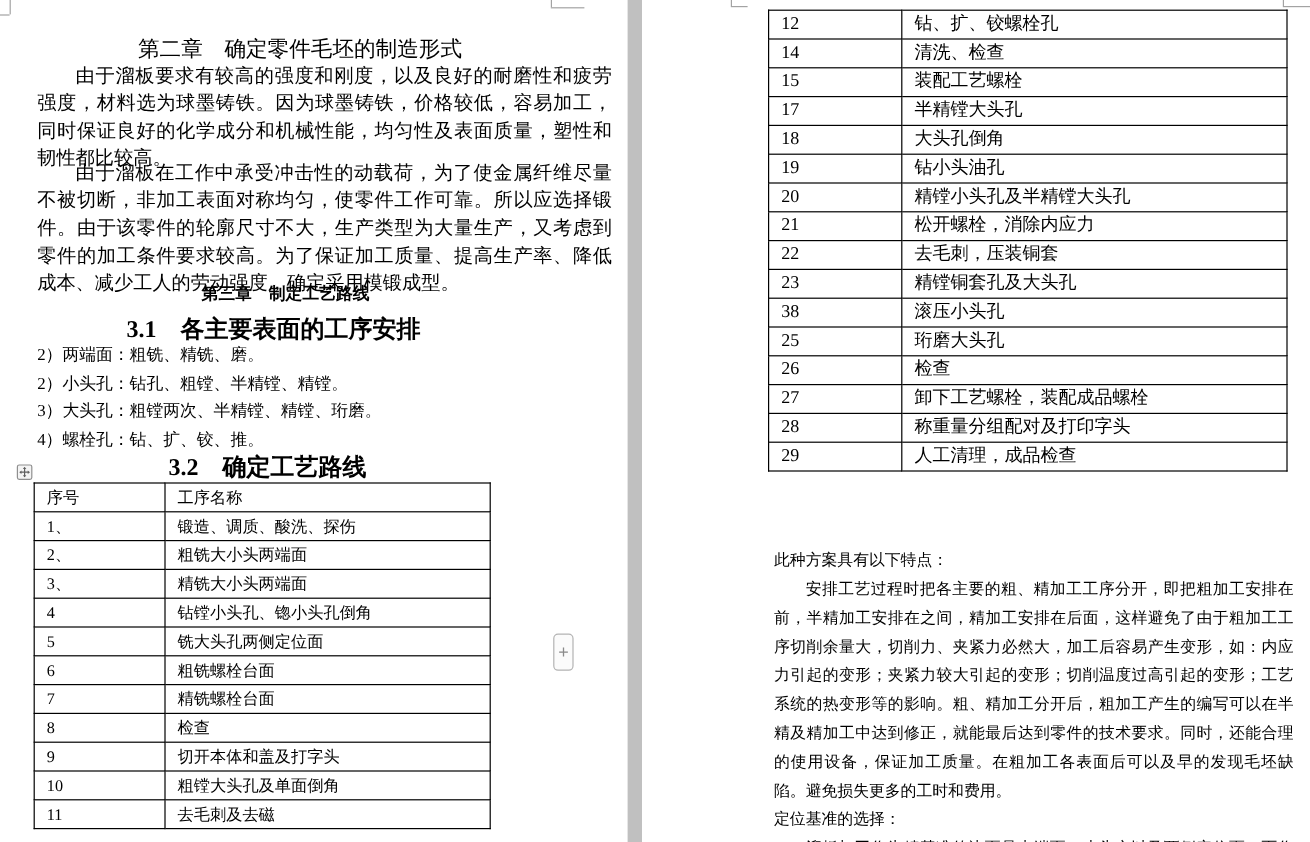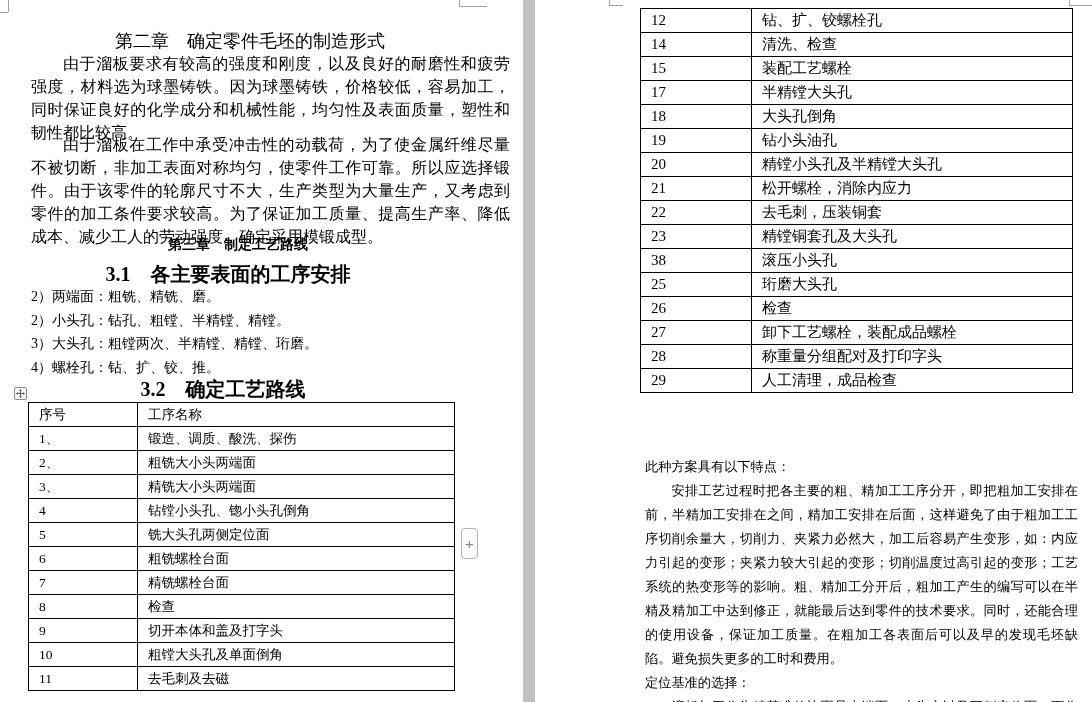--- a/index.html
+++ b/index.html
@@ -86,21 +86,21 @@
     <div class="abs doc-h3" style="left:28px; top:376px; width:390px;">3.2　确定工艺路线</div>
 
     <button class="move-handle">
       <span style="display:flex;">
         <svg width="9" height="9" viewBox="0 0 10 10">
           <path d="M5 0 L6.6 2.1 H5.55 V4.45 H7.9 V3.4 L10 5 L7.9 6.6 V5.55 H5.55 V7.9 H6.6 L5 10 L3.4 7.9 H4.45 V5.55 H2.1 V6.6 L0 5 L2.1 3.4 V4.45 H4.45 V2.1 H3.4 Z" fill="#5f5f5f"></path>
         </svg>
       </span>
     </button>
 
-    <table class="proc tbl-left abs" style="left:28px; top:402px; width:427px;">
+    <table class="proc tbl-left abs" style="left:28px; top:402px; width:381px;">
       <thead>
         <tr>
           <th class="col-no">序号</th>
           <th>工序名称</th>
         </tr>
       </thead>
       <tbody>
 
           <tr>
             <td class="col-no">1、</td>

